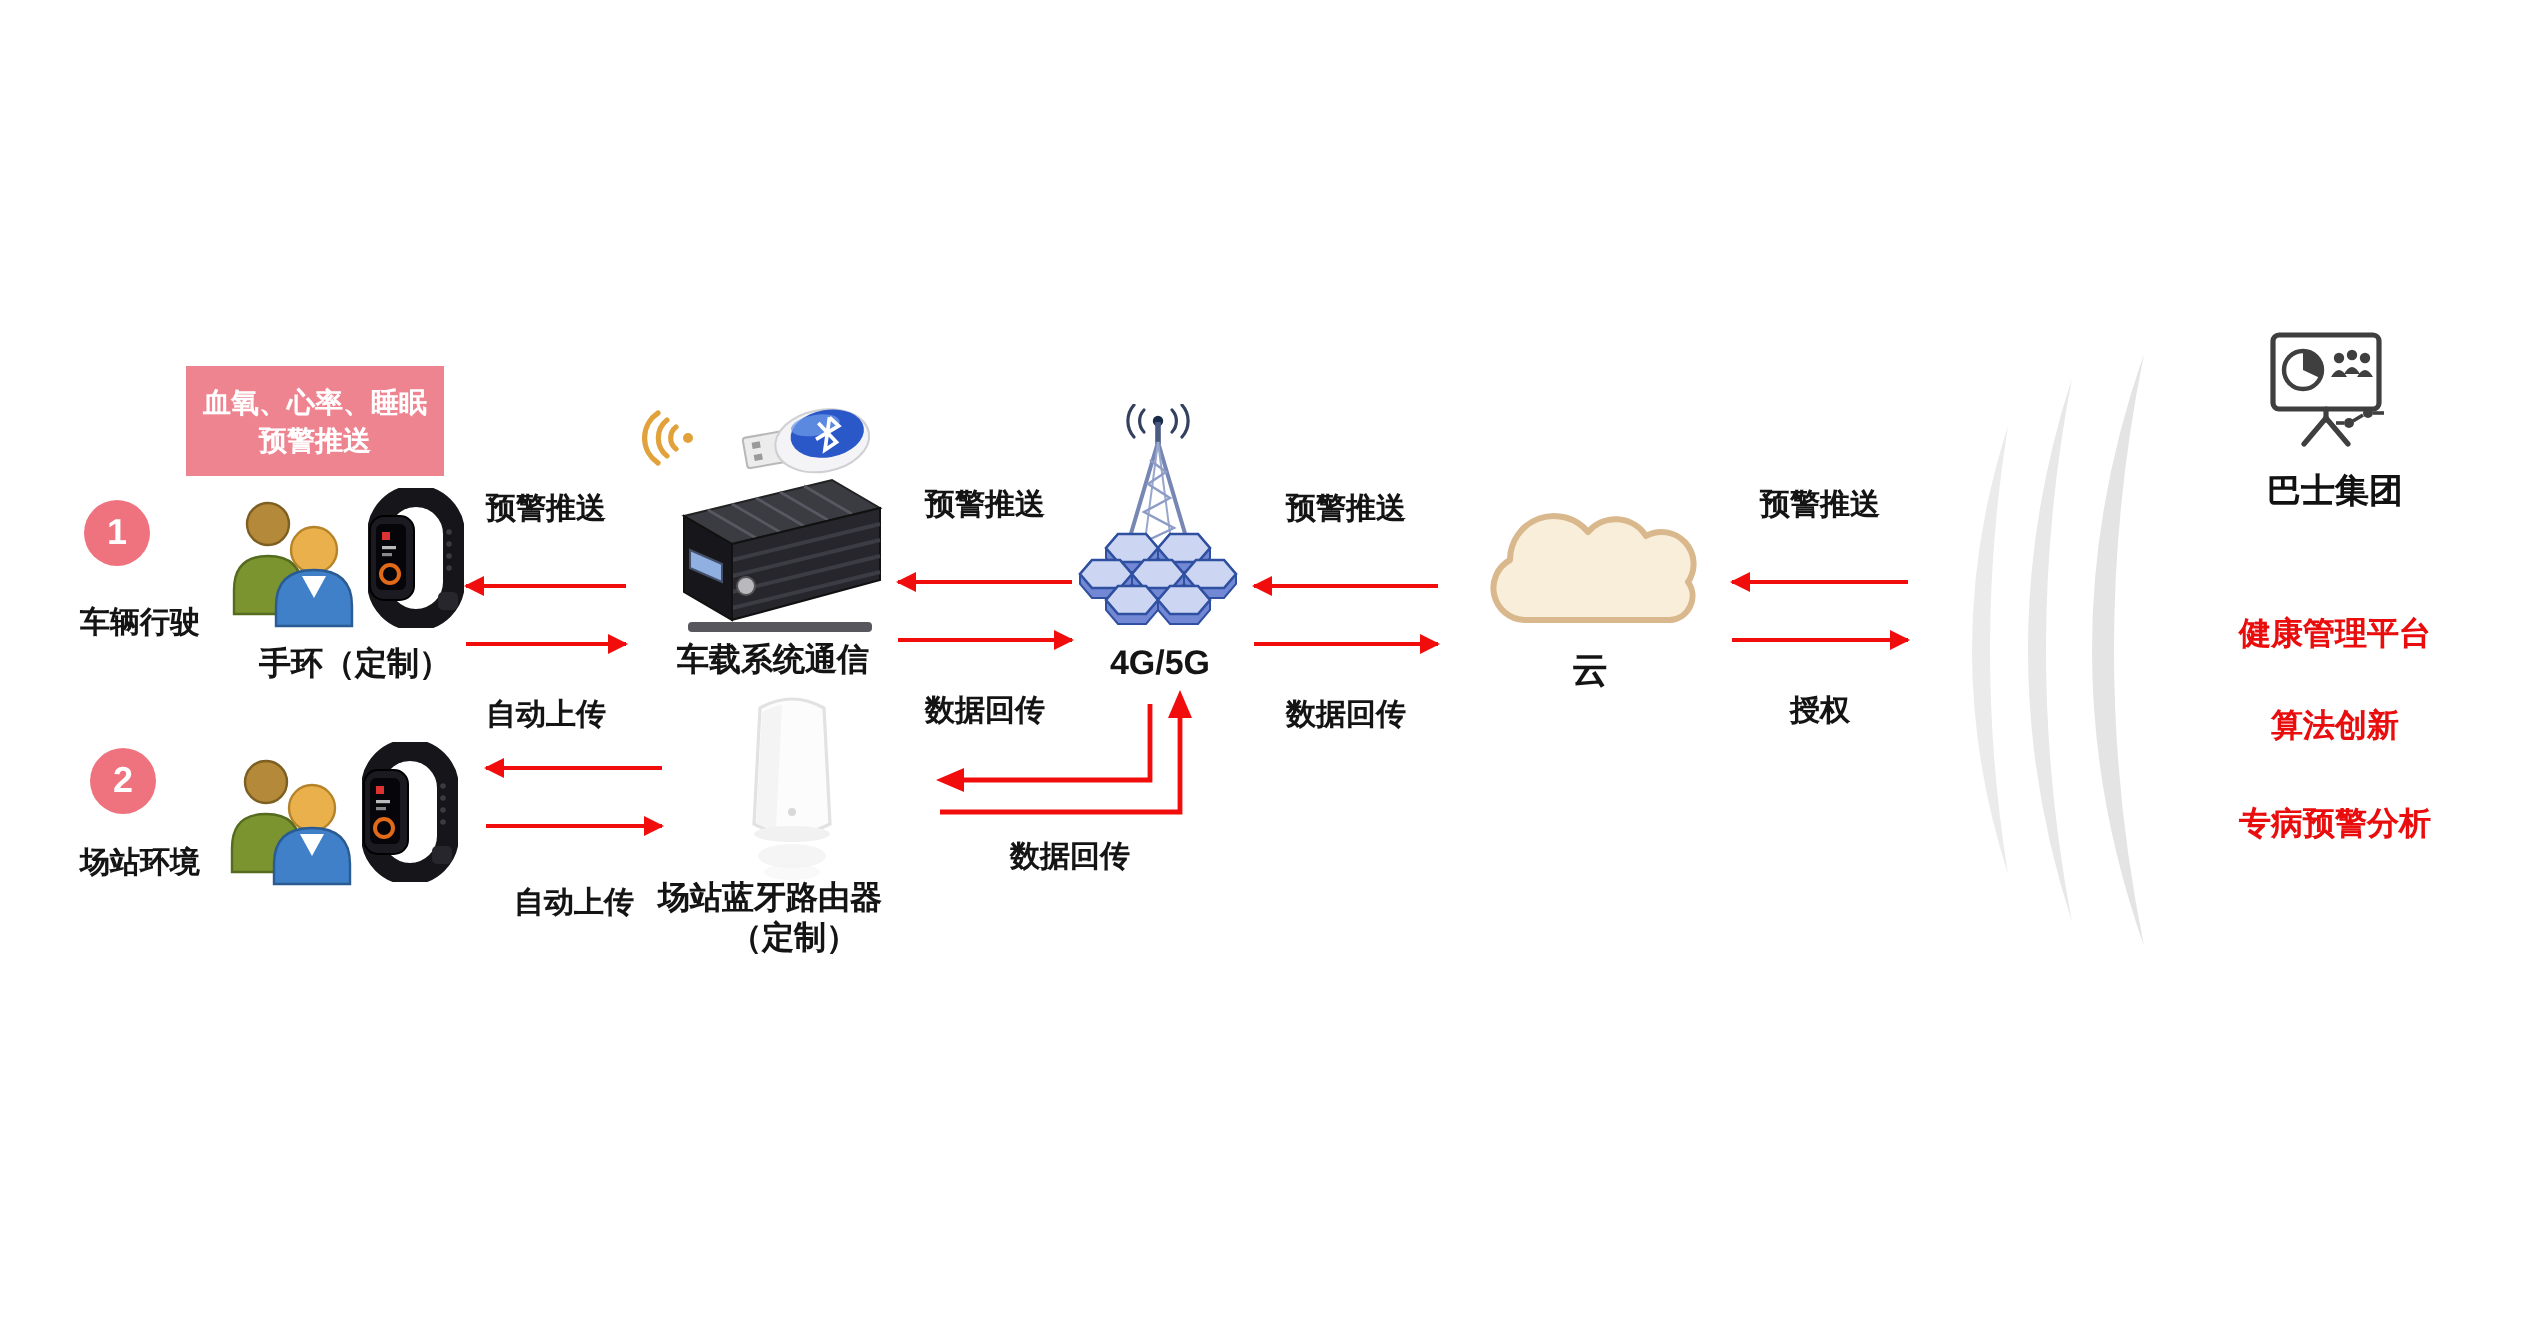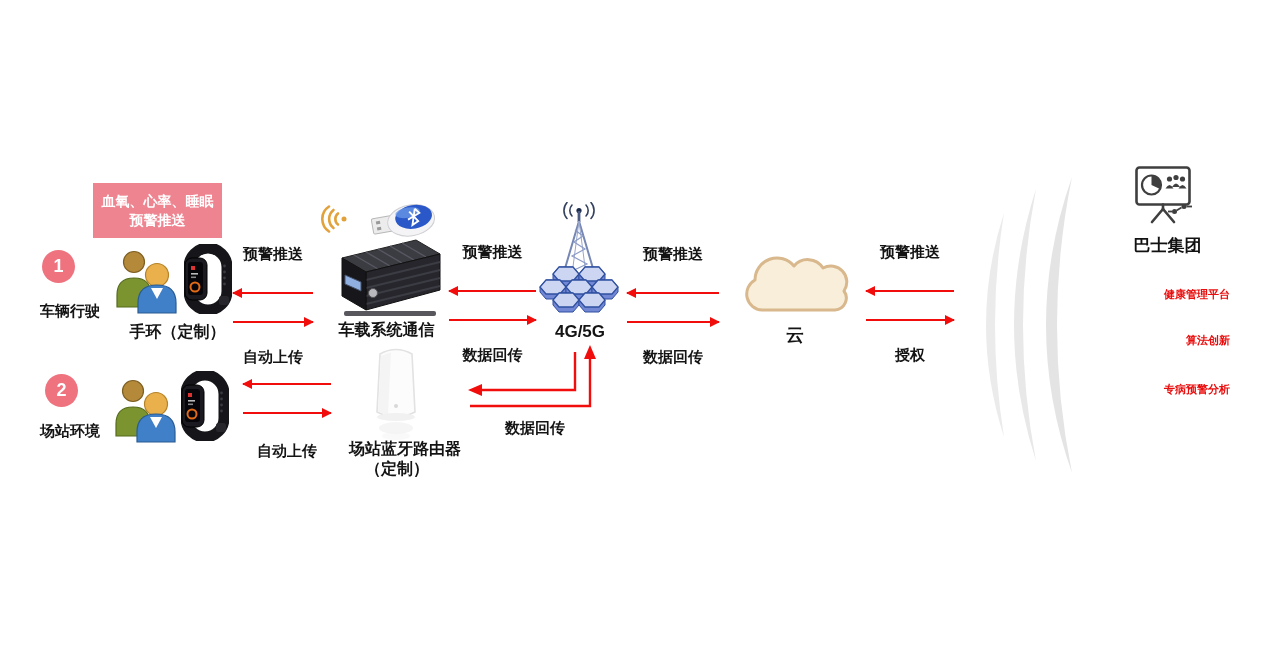--- a/index.html
+++ b/index.html
@@ -42,22 +42,22 @@
   .harrow + .harrow{margin-top:11px;}
   .link .lbl.bottom{margin-top:9px;}
   .harrow.ah-left::before{content:"";position:absolute;left:-1px;top:-4px;width:0;height:0;
     border-top:5px solid transparent;border-bottom:5px solid transparent;border-right:10px solid var(--red);}
   .harrow.ah-right::after{content:"";position:absolute;right:-1px;top:-4px;width:0;height:0;
     border-top:5px solid transparent;border-bottom:5px solid transparent;border-left:10px solid var(--red);}
 
   .cloud-text{position:absolute;left:732px;top:253px;width:126px;text-align:center;
     color:#cb8e33;font-weight:bold;font-size:13.5px;line-height:18px;}
 
-  .right-red{position:absolute;left:1105px;width:125px;text-align:right;
-    color:var(--text-red);font-weight:bold;font-size:11px;white-space:nowrap;}
+  .right-red{position:absolute;left:1105px;width:125px;text-align:center;
+    color:var(--text-red);font-weight:bold;font-size:16px;white-space:nowrap;margin-top:20px;}
   .org-label{position:absolute;left:1105px;top:234px;width:125px;text-align:center;
     color:#111;font-weight:bold;font-size:17px;}
 </style>
 </head>
 <body>
 
 <div id="canvas">
 
   <div class="badge" style="left:42px;top:250px;">1</div>
   <div class="row-label" style="left:40px;top:302px;">车辆行驶</div>
@@ -258,21 +258,21 @@
   </div>
 
   <svg class="abs" style="left:368px;top:346px;" width="56" height="100" viewBox="0 0 56 100">
     <path d="M12,8 q16,-9 32,0 l3,58 q-19,10 -38,0 z" fill="#fcfcfc" stroke="#e2e2e2" stroke-width="1.6"></path>
     <path d="M13,10 q6,-3 10,-3.5 l-3,62 q-6,-1 -10,-3 z" fill="#f4f4f4"></path>
     <circle cx="28" cy="60" r="2" fill="#d8d8d8"></circle>
     <ellipse cx="28" cy="71" rx="19" ry="4" fill="#f1f1f1"></ellipse>
     <ellipse cx="28" cy="82" rx="17" ry="6" fill="#ededed" opacity="0.55"></ellipse>
     <ellipse cx="28" cy="90" rx="14" ry="4" fill="#f3f3f3" opacity="0.5"></ellipse>
   </svg>
-  <div class="dev-label" style="left:344px;top:439px;width:122px;">场站蓝牙路由器</div>
+  <div class="dev-label" style="left:324px;top:439px;width:122px;">场站蓝牙路由器</div>
   <div class="dev-label" style="left:336px;top:459px;width:122px;">（定制）</div>
 
   <svg class="abs" style="left:440px;top:340px;" width="180" height="80" viewBox="0 0 180 80">
     <g stroke="#f20d0d" stroke-width="2.4" fill="none">
       <path d="M135,12 L135,50 L40,50"></path>
       <path d="M30,66 L150,66 L150,16"></path>
     </g>
     <polygon points="28,50 42,44 42,56" fill="#f20d0d"></polygon>
     <polygon points="150,5 144,19 156,19" fill="#f20d0d"></polygon>
   </svg>

